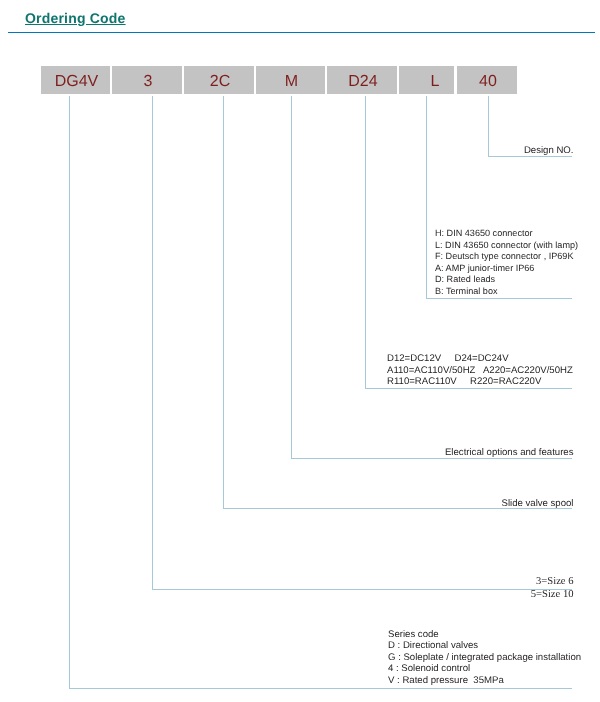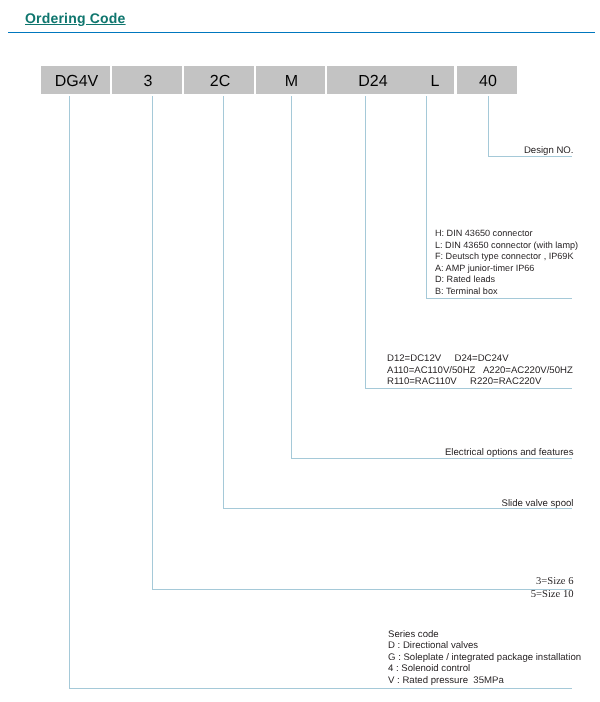--- a/index.html
+++ b/index.html
@@ -16,21 +16,21 @@
   .title{
     position:absolute;left:25px;top:10px;
     font-size:14px;font-weight:bold;color:#0f766e;letter-spacing:.2px;white-space:nowrap;text-decoration:underline;
   }
   .rule{position:absolute;left:8px;top:31.8px;width:587px;height:1.6px;background:#0077be;}
 
   
   .code-row{position:absolute;left:0;top:66px;width:600px;height:28px;}
   .code-box{
     position:absolute;top:0;height:28px;line-height:32px;
-    background:#c3c3c3;color:#000000;
+    background:#c3c3c3;color:#7f1d1d;
     text-align:center;text-indent:2px;font-size:16px;white-space:nowrap;
   }
 
   
   .vline{position:absolute;width:1px;background:#a5c9d8;}
   .hline{position:absolute;height:1px;background:#a5c9d8;}
 
   
   .lbl,.lbl-r{position:absolute;font-size:9.6px;color:#231f20;white-space:nowrap;}
   .lbl-r{text-align:right;}
@@ -44,21 +44,21 @@
 <div id="root">
 
   <div class="title">Ordering Code</div>
   <div class="rule"></div>
 
   <div class="code-row">
     <div class="code-box" style="left:41px;width:69px;">DG4V</div>
     <div class="code-box" style="left:112px;width:70px;">3</div>
     <div class="code-box" style="left:184px;width:70px;">2C</div>
     <div class="code-box" style="left:256px;width:69px;">M</div>
-    <div class="code-box" style="left:327px;width:70px;padding-left:10px;">D24</div>
+    <div class="code-box" style="left:327px;width:70px;">D24</div>
     <div class="code-box" style="left:399px;width:55px;text-indent:17px;">L</div>
     <div class="code-box" style="left:457px;width:60px;">40</div>
   </div>
 
   <div class="vline" style="left:488px;top:96px;height:61px;"></div>
   <div class="hline" style="left:488px;top:156px;width:84px;"></div>
   <div class="lbl-r" style="left:373.5px;top:144.5px;width:200px;">
     <div>Design NO.</div>
   </div>
 

